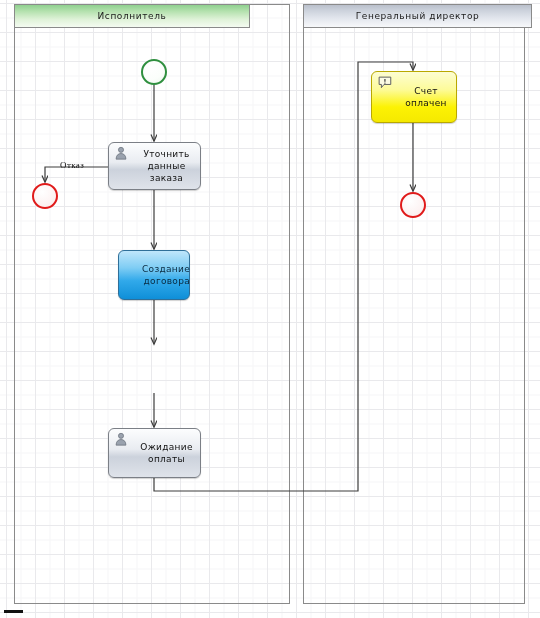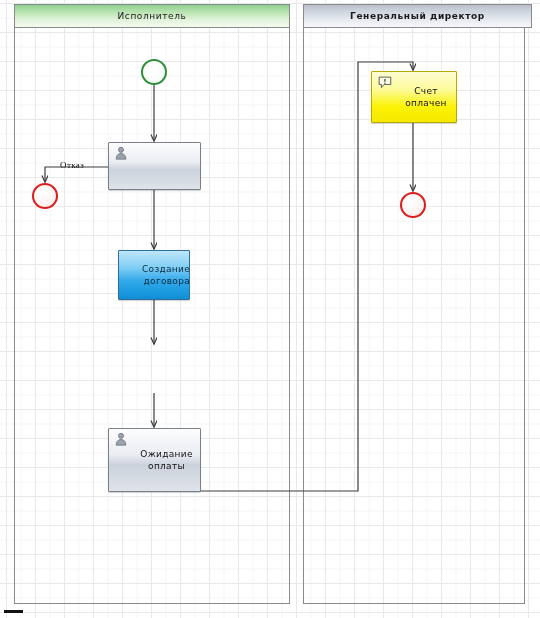--- a/index.html
+++ b/index.html
@@ -48,21 +48,21 @@
   }
   .lane-header.gray {
     background: linear-gradient(to bottom, #b9bfcb 0%, #ccd2dc 25%, #e2e6ed 60%, #f7f8fa 100%);
   }
 
   
   .node {
     position: absolute;
     box-sizing: border-box;
     border: 1px solid #7b7f86;
-    border-radius: 1px;
+    border-radius: 6px;
     display: flex;
     flex-direction: column;
     align-items: center;
     justify-content: center;
     font-size: 9px;
     line-height: 12px;
     color: #111111;
     text-align: center;
     letter-spacing: 0.3px;
     box-shadow: 0 1px 1px rgba(0,0,0,0.18);
@@ -139,26 +139,26 @@
     height: 3px;
     background: #121212;
   }
 </style>
 </head>
 <body>
 
 <div id="canvas">
 
   <div class="lane" style="left:14px; top:4px; width:276px; height:600px;"></div>
-  <div class="lane-header green" style="left:14px; top:4px; width:276px; height:24px;">
+  <div class="lane-header green" style="left:14px; top:4px; width:236px; height:24px;">
     <span>Исполнитель</span>
   </div>
 
   <div class="lane" style="left:303px; top:4px; width:222px; height:600px;"></div>
-  <div class="lane-header gray" style="left:303px; top:4px; width:229px; height:24px;font-weight:bold;">
+  <div class="lane-header gray" style="left:303px; top:4px; width:229px; height:24px;">
     <span>Генеральный директор</span>
   </div>
 
   <svg class="edges" viewBox="0 0 540 618" width="540" height="618">
     <defs>
       <marker id="arw" markerWidth="10" markerHeight="10" refX="7.2" refY="3.4" orient="auto" markerUnits="userSpaceOnUse">
         <path d="M0.6,0.4 L7.4,3.4 L0.6,6.4" fill="none" stroke="#3d3d3d" stroke-width="1.2"></path>
       </marker>
     </defs>
 
@@ -179,31 +179,33 @@
 
   <div class="edge-label" style="left:60px; top:160px;font-family:Liberation Serif, serif;">Отказ</div>
 
   <div class="event start" style="left:141px; top:59px; width:26px; height:26px;"></div>
 
   <div class="node task" style="left:108px; top:142px; width:93px; height:48px;">
     <svg class="person-icon" viewBox="0 0 16 16">
       <circle cx="8" cy="4.4" r="2.9" fill="#9aa2ae" stroke="#6e757f" stroke-width="0.9"></circle>
       <path d="M2.4,15 C2.4,10.6 5.0,8.6 8,8.6 C11,8.6 13.6,10.6 13.6,15 Z" fill="#9aa2ae" stroke="#6e757f" stroke-width="0.9"></path>
     </svg>
+    <div class="node-label">Уточнить
+данные заказа</div>
   </div>
 
   <div class="event end" style="left:32px; top:183px; width:26px; height:26px;"></div>
 
   <div class="node blue" style="left:118px; top:250px; width:72px; height:50px;text-align:right;">
     <div class="node-label">Создание
 договора</div>
   </div>
 
 
-  <div class="node task" style="left:108px; top:428px; width:93px; height:64px;">
+  <div class="node task" style="left:108px; top:428px; width:93px; height:50px;">
     <svg class="person-icon" viewBox="0 0 16 16">
       <circle cx="8" cy="4.4" r="2.9" fill="#9aa2ae" stroke="#6e757f" stroke-width="0.9"></circle>
       <path d="M2.4,15 C2.4,10.6 5.0,8.6 8,8.6 C11,8.6 13.6,10.6 13.6,15 Z" fill="#9aa2ae" stroke="#6e757f" stroke-width="0.9"></path>
     </svg>
     <div class="node-label">Ожидание
 оплаты</div>
   </div>
 
   <div class="node yellow" style="left:371px; top:71px; width:86px; height:52px;">
     <svg class="msg-icon" viewBox="0 0 16 16">

